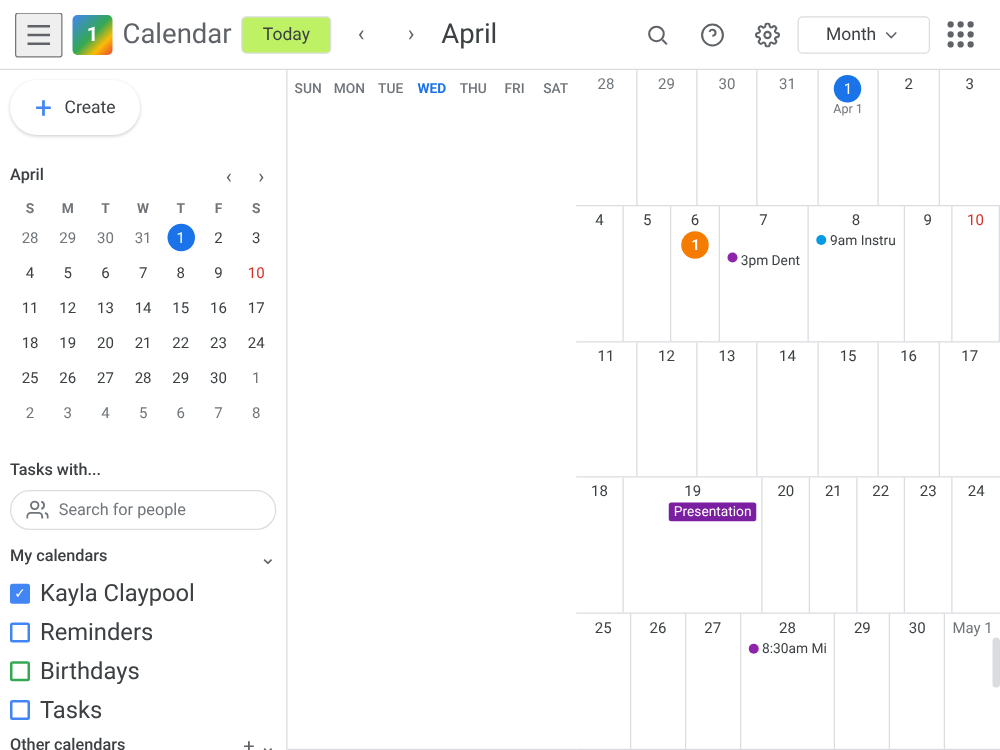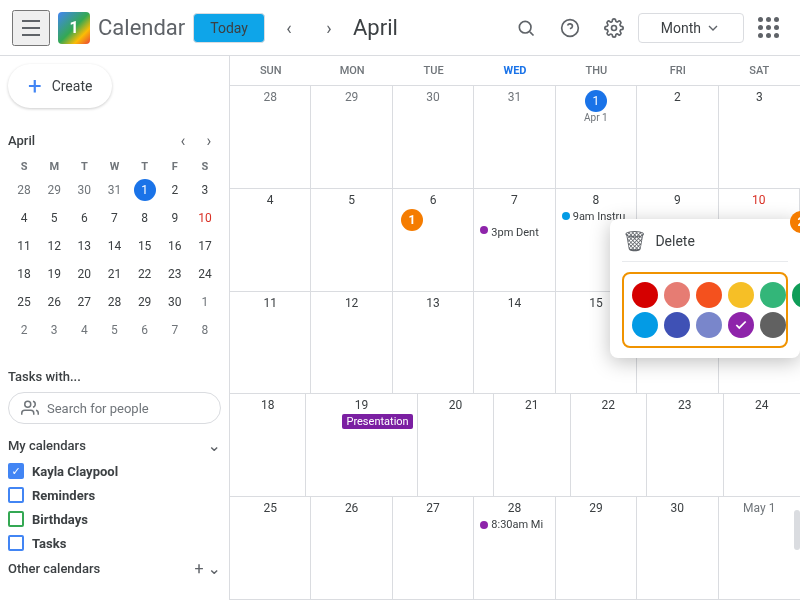--- a/index.html
+++ b/index.html
@@ -5,21 +5,21 @@
     * { box-sizing: border-box; margin: 0; padding: 0; font-family: 'Google Sans', Roboto, Arial, sans-serif; }
     body { width: 800px; height: 600px; overflow: hidden; background: #fff; font-size: 13px; color: #3c4043; }
 
     
     .header { display: flex; align-items: center; height: 56px; padding: 0 12px; border-bottom: 1px solid #dadce0; gap: 8px; }
     .header-left { display: flex; align-items: center; gap: 8px; }
     .hamburger { display: flex; flex-direction: column; gap: 5px; cursor: pointer; padding: 8px; }
     .hamburger span { display: block; width: 18px; height: 2px; background: #5f6368; }
     .logo-box { width: 32px; height: 32px; background: linear-gradient(135deg, #4285f4 0%, #34a853 50%, #fbbc05 75%, #ea4335 100%); border-radius: 4px; display: flex; align-items: center; justify-content: center; color: white; font-weight: bold; font-size: 16px; }
     .app-name { font-size: 22px; color: #5f6368; font-weight: 400; }
-    .today-btn { border: 1px solid #dadce0; border-radius: 4px; padding: 6px 16px; font-size: 14px; cursor: pointer; background: #0ea5e9; color: #3c4043; }
+    .today-btn { border: 1px solid #dadce0; border-radius: 4px; padding: 6px 16px; font-size: 14px; cursor: pointer; background: #bef264; color: #3c4043; }
     .nav-btn { border: none; background: none; cursor: pointer; width: 32px; height: 32px; border-radius: 50%; display: flex; align-items: center; justify-content: center; color: #5f6368; font-size: 18px; }
     .month-title { font-size: 22px; font-weight: 400; color: #3c4043; flex: 1; }
     .header-icons { display: flex; align-items: center; gap: 4px; margin-left: auto; }
     .icon-btn { width: 40px; height: 40px; border-radius: 50%; border: none; background: none; cursor: pointer; display: flex; align-items: center; justify-content: center; color: #5f6368; font-size: 20px; }
     .month-dropdown { display: flex; align-items: center; border: 1px solid #dadce0; border-radius: 4px; padding: 6px 22px; gap: 4px; cursor: pointer; font-size: 14px; color: #3c4043; }
     .apps-btn { width: 40px; height: 40px; border-radius: 50%; border: none; background: none; cursor: pointer; display: flex; align-items: center; justify-content: center; }
     .dots-grid { display: grid; grid-template-columns: repeat(3,5px); gap: 3px; }
     .dot { width: 5px; height: 5px; background: #5f6368; border-radius: 50%; }
 
     
@@ -45,24 +45,24 @@
     .meet-title { font-size: 13px; font-weight: 500; color: #3c4043; padding: 8px 0; }
     .search-people { display: flex; align-items: center; gap: 8px; border: 1px solid #dadce0; border-radius: 24px; padding: 6px 12px; cursor: pointer; color: #70757a; font-size: 13px; }
 
     
     .cal-section { }
     .cal-section-header { display: flex; align-items: center; justify-content: space-between; padding: 4px 0; }
     .cal-section-title { font-size: 13px; font-weight: 500; }
     .cal-section-toggle { background: none; border: none; cursor: pointer; font-size: 16px; color: #5f6368; }
     .cal-item { display: flex; align-items: center; gap: 8px; padding: 4px 0; cursor: pointer; }
     .cal-checkbox { width: 16px; height: 16px; border-radius: 2px; display: flex; align-items: center; justify-content: center; font-size: 11px; color: white; flex-shrink: 0; }
-    .cal-label { font-size: 13px; font-weight: bold; }
-
-    
-    .calendar { flex: 1; overflow: hidden; display: flex; flex-direction: column; }
+    .cal-label { font-size: 19px; }
+
+    
+    .calendar { flex: 1; overflow: hidden; display: flex; flex-direction: row; }
     .cal-header-row { display: grid; grid-template-columns: repeat(7, 1fr); border-bottom: 1px solid #dadce0; }
     .cal-day-header { text-align: center; padding: 8px 4px; font-size: 11px; color: #70757a; text-transform: uppercase; font-weight: 500; }
     .cal-grid { flex: 1; display: grid; grid-template-rows: repeat(5, 1fr); }
     .cal-week { display: grid; grid-template-columns: repeat(7, 1fr); border-bottom: 1px solid #dadce0; }
     .cal-cell { border-right: 1px solid #dadce0; padding: 4px; position: relative; min-height: 90px; }
     .cal-cell:last-child { border-right: none; }
     .cal-date { font-size: 12px; color: #70757a; margin-bottom: 2px; display: flex; justify-content: center; }
     .cal-date.today span { background: #1a73e8; color: white; border-radius: 50%; width: 22px; height: 22px; display: flex; align-items: center; justify-content: center; }
     .cal-date.current-month { color: #3c4043; }
     .cal-event { font-size: 11px; padding: 1px 4px; border-radius: 2px; margin-bottom: 1px; white-space: nowrap; overflow: hidden; text-overflow: ellipsis; cursor: pointer; }

